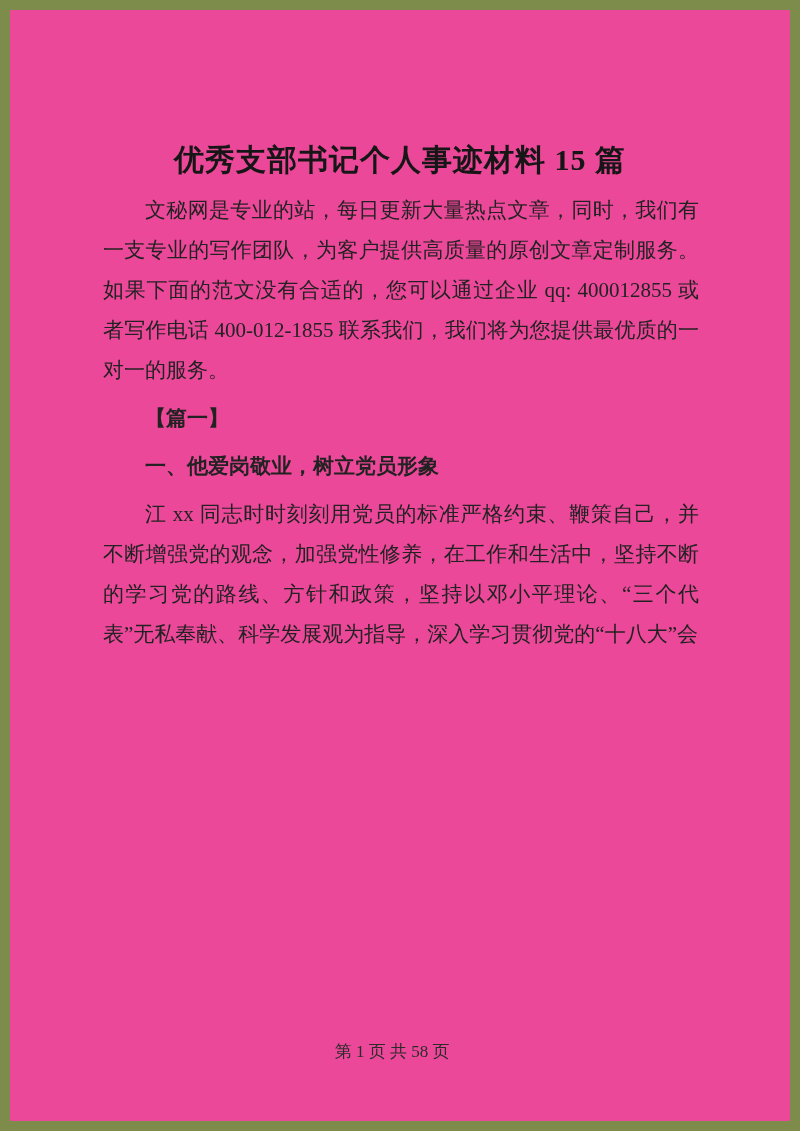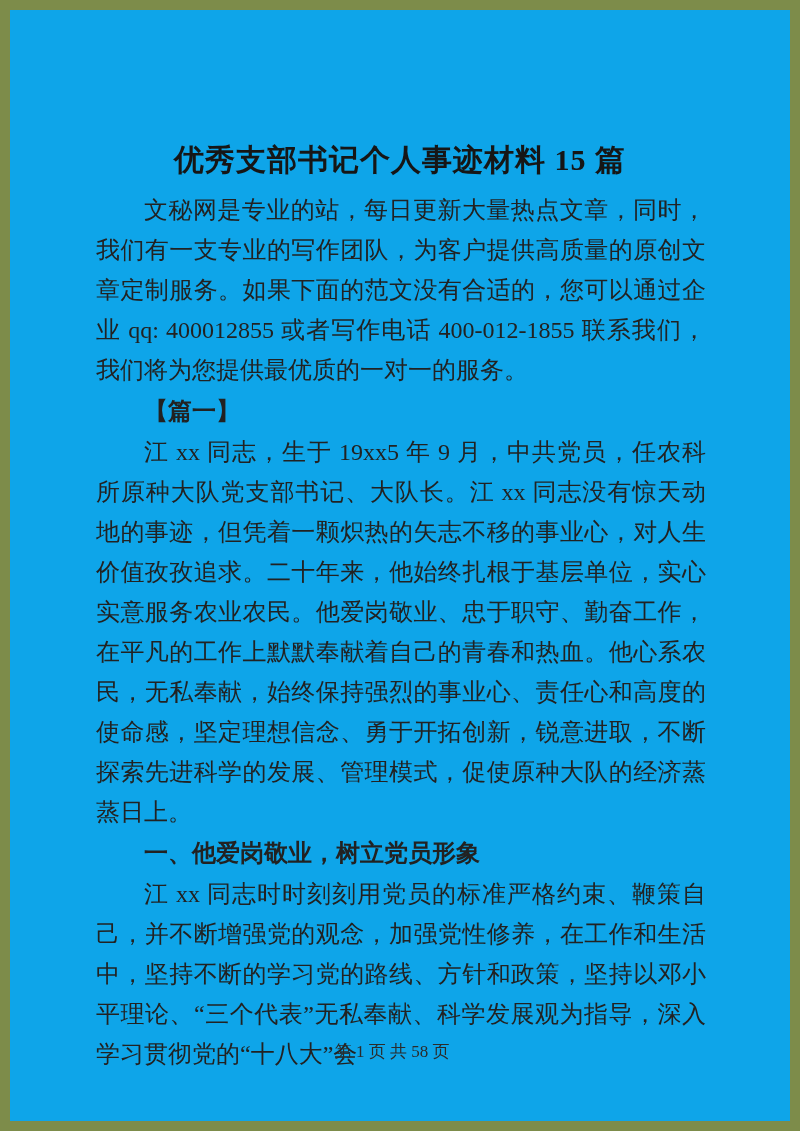--- a/index.html
+++ b/index.html
@@ -5,42 +5,42 @@
   html, body {
     margin: 0;
     padding: 0;
     background: #ffffff;
   }
   .page {
     position: relative;
     box-sizing: border-box;
     width: 800px;
     height: 1131px;
-    background: #0ea5e9;
+    background: #ec4899;
     border: 10px solid #7d8c4a; 
     overflow: hidden;
     font-family: "Liberation Serif", "DejaVu Serif", serif;
     color: #1f1f1f;
   }
   .title {
     margin: 128px 0 8px 0;
     padding: 0;
     text-align: center;
     font-size: 30px;
     font-weight: 700;
     line-height: 44px;
     color: #161616;
     letter-spacing: 1px;
   }
   .body-text {
     padding: 0 83px 0 85px; 
   }
   .para {
-    margin: 1px;
-    font-size: 24px;
+    margin: 8px;
+    font-size: 21px;
     line-height: 40px;
     text-indent: 2em;
     text-align: justify;
     color: #222222;
   }
   .para.single {
     text-align: left; 
     font-weight: bold;
   }
   .footer {
@@ -57,20 +57,19 @@
 </head>
 <body>
 
 <div class="page">
 
   <h1 class="title">优秀支部书记个人事迹材料 15 篇</h1>
 
   <div class="body-text">
     <p class="para">文秘网是专业的站，每日更新大量热点文章，同时，我们有一支专业的写作团队，为客户提供高质量的原创文章定制服务。如果下面的范文没有合适的，您可以通过企业 qq: 400012855 或者写作电话 400-012-1855 联系我们，我们将为您提供最优质的一对一的服务。</p>
     <p class="para single">【篇一】</p>
-    <p class="para">江 xx 同志，生于 19xx5 年 9 月，中共党员，任农科所原种大队党支部书记、大队长。江 xx 同志没有惊天动地的事迹，但凭着一颗炽热的矢志不移的事业心，对人生价值孜孜追求。二十年来，他始终扎根于基层单位，实心实意服务农业农民。他爱岗敬业、忠于职守、勤奋工作，在平凡的工作上默默奉献着自己的青春和热血。他心系农民，无私奉献，始终保持强烈的事业心、责任心和高度的使命感，坚定理想信念、勇于开拓创新，锐意进取，不断探索先进科学的发展、管理模式，促使原种大队的经济蒸蒸日上。</p>
     <p class="para single">一、他爱岗敬业，树立党员形象</p>
     <p class="para">江 xx 同志时时刻刻用党员的标准严格约束、鞭策自己，并不断增强党的观念，加强党性修养，在工作和生活中，坚持不断的学习党的路线、方针和政策，坚持以邓小平理论、“三个代表”无私奉献、科学发展观为指导，深入学习贯彻党的“十八大”会</p>
   </div>
 
   <div class="footer">第 1 页 共 58 页</div>
 
 </div>
 
 </body></html>

